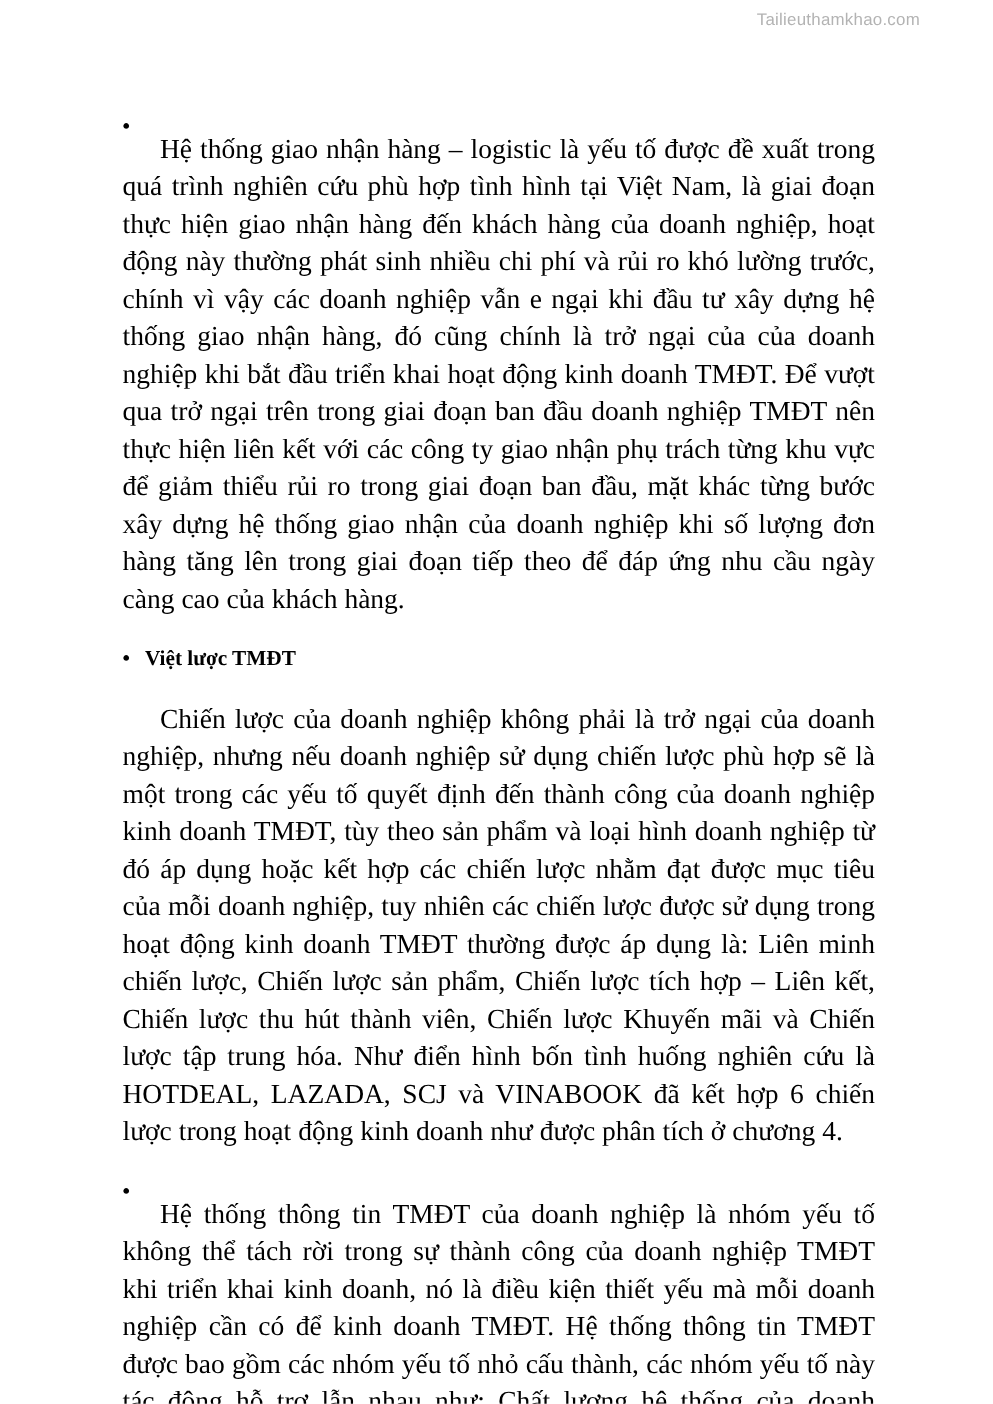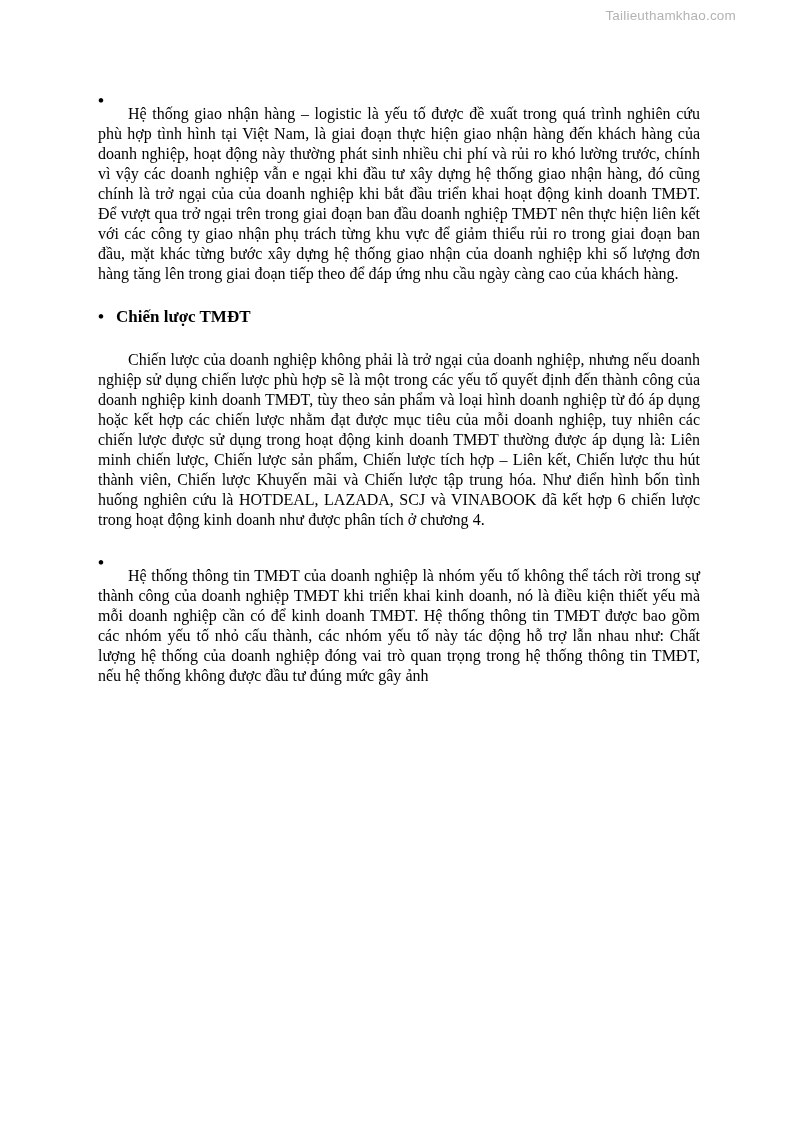--- a/index.html
+++ b/index.html
@@ -59,22 +59,22 @@
     position: absolute;
     left: 0;
     top: 0;
     font-size: 17px;
     line-height: 30px;
   }
 
   
   .body-par {
     margin: 0;
-    font-size: 16px;
-    line-height: 20px;
+    font-size: 22px;
+    line-height: 30px;
     text-align: justify;
     text-indent: 30px;
     text-justify: inter-word;
     word-spacing: 0.1px;
     hyphens: none;
   }
 
   
   .gap-after-heading { height: 18px; }
   .gap-before-heading { height: 18px; }
@@ -103,21 +103,21 @@
     <div class="bullet-heading">
       <span class="bullet-dot">•</span>
     </div>
     <div class="gap-after-heading"></div>
     <p class="body-par">Hệ thống giao nhận hàng – logistic là yếu tố được đề xuất trong quá trình nghiên cứu phù hợp tình hình tại Việt Nam, là giai đoạn thực hiện giao nhận hàng đến khách hàng của doanh nghiệp, hoạt động này thường phát sinh nhiều chi phí và rủi ro khó lường trước, chính vì vậy các doanh nghiệp vẫn e ngại khi đầu tư xây dựng hệ thống giao nhận hàng, đó cũng chính là trở ngại của của doanh nghiệp khi bắt đầu triển khai hoạt động kinh doanh TMĐT. Để vượt qua trở ngại trên trong giai đoạn ban đầu doanh nghiệp TMĐT nên thực hiện liên kết với các công ty giao nhận phụ trách từng khu vực để giảm thiểu rủi ro trong giai đoạn ban đầu, mặt khác từng bước xây dựng hệ thống giao nhận của doanh nghiệp khi số lượng đơn hàng tăng lên trong giai đoạn tiếp theo để đáp ứng nhu cầu ngày càng cao của khách hàng.</p>
 
     <div class="gap-before-heading"></div>
 
     <div class="bullet-heading">
       <span class="bullet-dot">•</span>
-      <span>Chiến lược TMĐT</span>
+      <span>Việt lược TMĐT</span>
     </div>
     <div class="gap-after-heading"></div>
     <p class="body-par">Chiến lược của doanh nghiệp không phải là trở ngại của doanh nghiệp, nhưng nếu doanh nghiệp sử dụng chiến lược phù hợp sẽ là một trong các yếu tố quyết định đến thành công của doanh nghiệp kinh doanh TMĐT, tùy theo sản phẩm và loại hình doanh nghiệp từ đó áp dụng hoặc kết hợp các chiến lược nhằm đạt được mục tiêu của mỗi doanh nghiệp, tuy nhiên các chiến lược được sử dụng trong hoạt động kinh doanh TMĐT thường được áp dụng là: Liên minh chiến lược, Chiến lược sản phẩm, Chiến lược tích hợp – Liên kết, Chiến lược thu hút thành viên, Chiến lược Khuyến mãi và Chiến lược tập trung hóa. Như điển hình bốn tình huống nghiên cứu là HOTDEAL, LAZADA, SCJ và VINABOOK đã kết hợp 6 chiến lược trong hoạt động kinh doanh như được phân tích ở chương 4.</p>
 
     <div class="gap-before-heading"></div>
 
     <div class="bullet-heading">
       <span class="bullet-dot">•</span>
     </div>
     <div class="gap-after-heading"></div>

